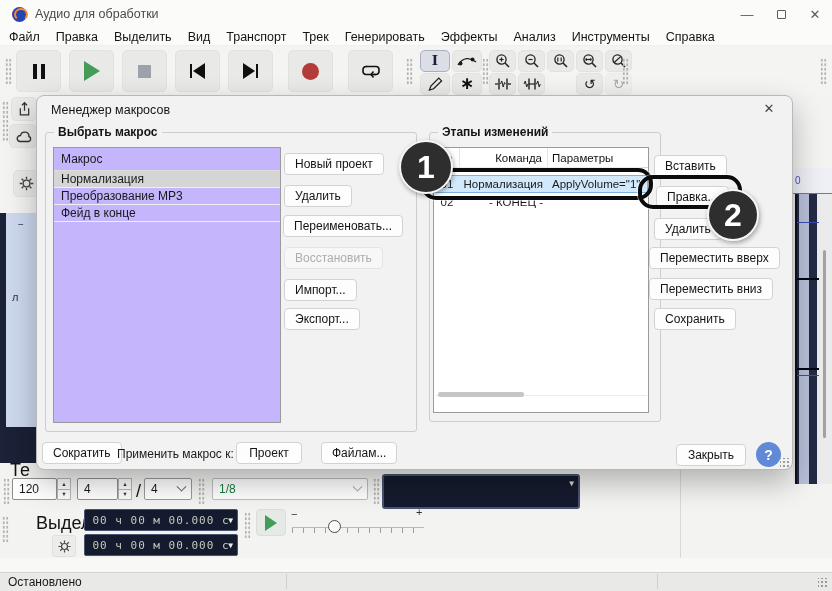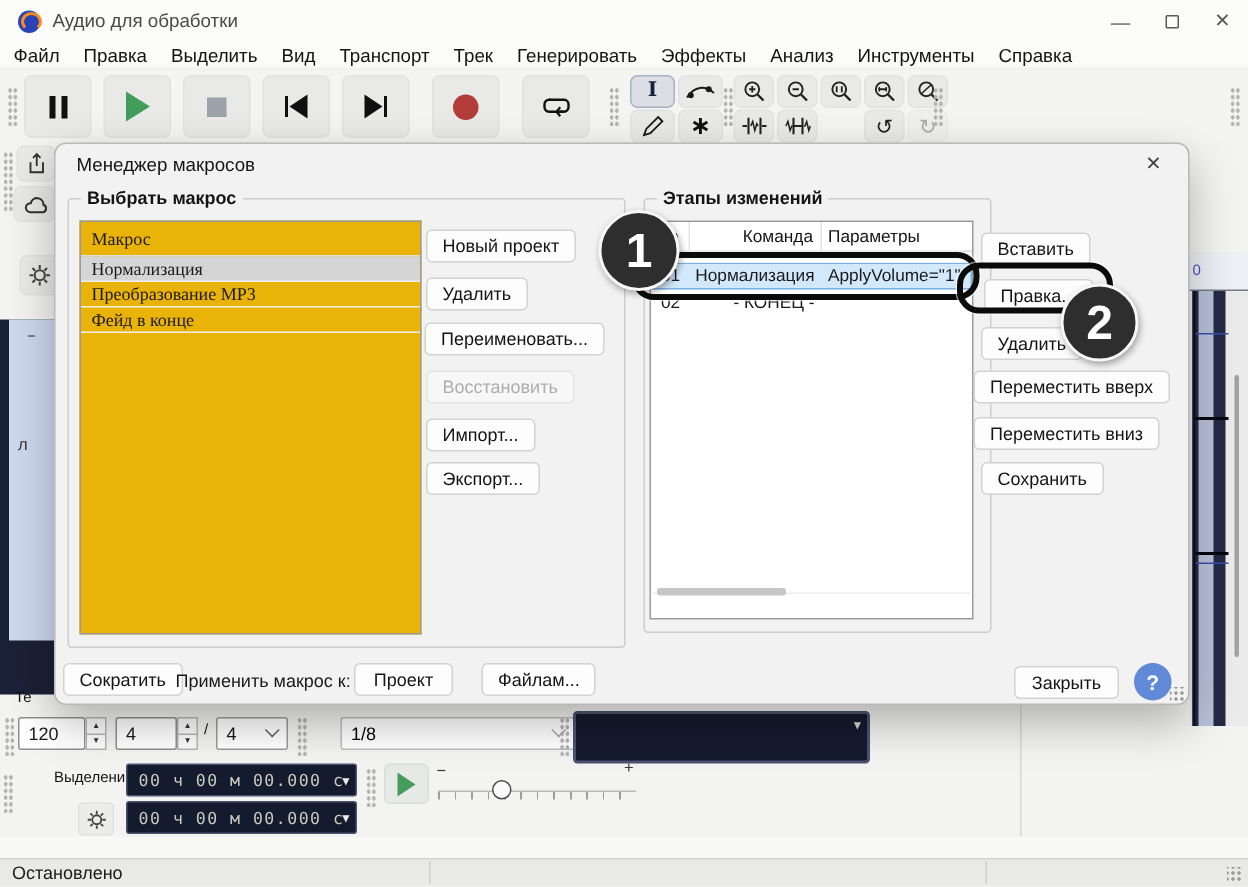--- a/index.html
+++ b/index.html
@@ -57,29 +57,29 @@
   .bline { position:absolute; left:0; width:22px; height:1px; background:#3a4db0; }
   .vscroll { position:absolute; left:30px; top:56px; width:3px; height:188px; background:#a2a2a2; border-radius:2px; }
 
   
   .spin-box { position:absolute; height:22px; background:#fff; border:1px solid #8f8f8f; border-radius:2px; font-size:12px; display:flex; align-items:center; padding-left:6px; }
   .spin-arrows { position:absolute; width:14px; height:22px; display:flex; flex-direction:column; }
   .spin-arrows span { flex:1; border:1px solid #b5b5b5; background:#fcfcfc; font-size:5.5px; color:#333; display:flex; align-items:center; justify-content:center; }
   .spin-arrows span + span { border-top:none; }
   .combo { position:absolute; height:22px; background:#fff; border:1px solid #9a9a9a; border-radius:2px; font-size:12px; display:flex; align-items:center; padding:0 6px; }
   .combo .chev { margin-left:auto; width:7px; height:7px; border-right:1.4px solid #666; border-bottom:1.4px solid #666; transform:rotate(45deg) translate(-2px,-2px); }
-  .combo.greyed { color:#000000; border-color:#bdbdbd;margin-left:15px; }
+  .combo.greyed { color:#15803d; border-color:#bdbdbd; }
   .combo.greyed .chev { border-color:#a8a8a8; }
 
   .time-big { position:absolute; left:382px; top:474px; width:198px; height:35px; background:#151b2e; border:2px solid #4a5370; border-radius:3px; color:#bcc1b4; font-family:"DejaVu Sans Mono",monospace; font-size:18px; letter-spacing:2px; display:flex; align-items:center; justify-content:center; }
   .time-big .tri { position:absolute; right:4px; top:3px; font-size:8px; letter-spacing:0; color:#d5d9cc; }
   .time-field { position:absolute; width:154px; height:22px; background:#151b2e; border:1px solid #4a5370; border-radius:2px; color:#c6cabf; font-family:"DejaVu Sans Mono",monospace; font-size:11px; letter-spacing:1px; display:flex; align-items:center; justify-content:center; }
   .time-field .tri { position:absolute; right:4px; top:6px; font-size:8px; letter-spacing:0; color:#eceee6; }
 
-  .label-sm { position:absolute; font-size:10px; color:#141414; }
+  .label-sm { position:absolute; font-size:18px; color:#141414; }
   .gear-btn { position:absolute; width:24px; height:22px; background:#ececea; border:1px solid #e0e0de; border-radius:3px; display:flex; align-items:center; justify-content:center; }
   .playspeed { position:absolute; left:256px; top:509px; width:30px; height:27px; background:#e6eae6; border:1px solid #dcdcda; border-radius:4px; display:flex; align-items:center; justify-content:center; }
   .playspeed .tri { width:0;height:0;border-left:12px solid #449c5b;border-top:8px solid transparent;border-bottom:8px solid transparent; }
   .slider-ticks { position:absolute; left:292px; top:527px; width:132px; height:6px;
     background-image:repeating-linear-gradient(90deg,#9d9d9d 0 1px, transparent 1px 11px);
     border-top:1px solid #b9b9b9; }
   .slider-handle { position:absolute; left:328px; top:520px; width:13px; height:13px; border-radius:50%; background:#fafafa; border:1.6px solid #4e4e4e; }
   .slider-sign { position:absolute; font-size:11px; color:#333; }
 
   .divider-v { position:absolute; width:1px; background:#d8d8d6; }
@@ -90,21 +90,21 @@
   .status-div { position:absolute; top:574px; height:15px; width:1px; background:#cfcfcd; }
   .resize-grip { position:absolute; width:10px; height:10px;
     background-image:radial-gradient(#9a9a9a 1px, transparent 1.2px); background-size:4px 4px; background-position:bottom right; }
 
   
   .dialog { position:absolute; left:36px; top:95px; width:757px; height:375px; background:#f2f2f2; border:1px solid #b8b8b8; border-radius:8px; box-shadow:0 12px 30px rgba(0,0,0,.28); z-index:10; }
   .dlg-title { position:absolute; left:14px; top:7px; font-size:12.5px; color:#141414;text-align:right; }
   .dlg-close { position:absolute; right:12px; top:5px; font-size:13px; color:#444; width:22px; text-align:center; }
   .groupbox { position:absolute; border:1px solid #cdcdcb; border-radius:3px; }
   .group-label { position:absolute; top:-8px; left:8px; background:#f2f2f2; padding:0 4px; font-size:12px; color:#141414;font-weight:bold; }
-  .listbox { position:absolute; left:16px; top:51px; width:228px; height:276px; background:#eab308; border:1px solid #9a9a9a; font-size:12px;font-family:Liberation Serif, serif; }
+  .listbox { position:absolute; left:16px; top:51px; width:228px; height:276px; background:#c4b5fd; border:1px solid #9a9a9a; font-size:12px; }
   .list-header { height:23px; line-height:23px; padding-left:7px; border-bottom:1px solid #dedede; }
   .list-item { height:17px; line-height:17px; padding-left:7px; border-bottom:1px solid #efefef; }
   .list-item.selected { background:#d5d5d5; }
   .btn { position:absolute; height:22px; background:#fdfdfd; border:1px solid #d2d2d0; border-radius:4px; font-size:12px; color:#141414; padding:0 10px; display:flex; align-items:center; justify-content:center; white-space:nowrap; }
   .btn.disabled { color:#adadad; border-color:#e4e4e2; background:#f7f7f7; }
 
   .steps-table { position:absolute; left:396px; top:51px; width:216px; height:266px; background:#fff; border:1px solid #9a9a9a; font-size:11.5px; }
   .thead { display:flex; height:20px; line-height:20px; border-bottom:1px solid #d8d8d8; color:#141414; }
   .th-num { width:26px; padding-left:6px; border-right:1px solid #e4e4e4; }
   .th-cmd { width:88px; text-align:right; padding-right:5px; border-right:1px solid #e4e4e4; }

